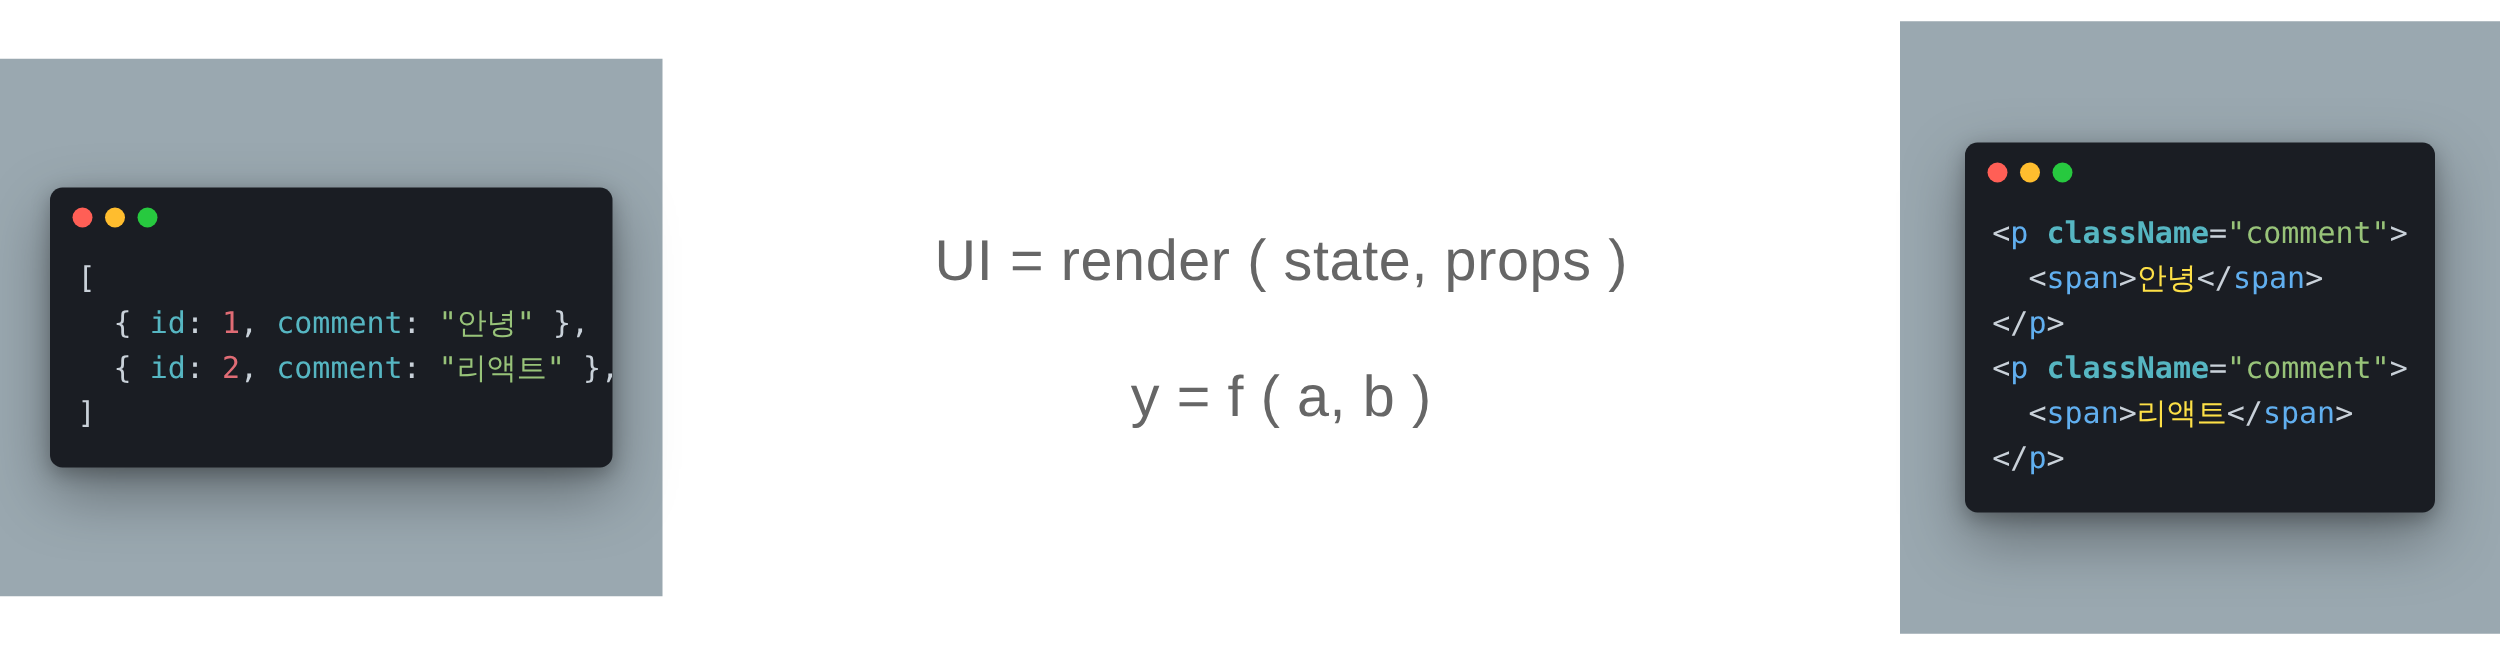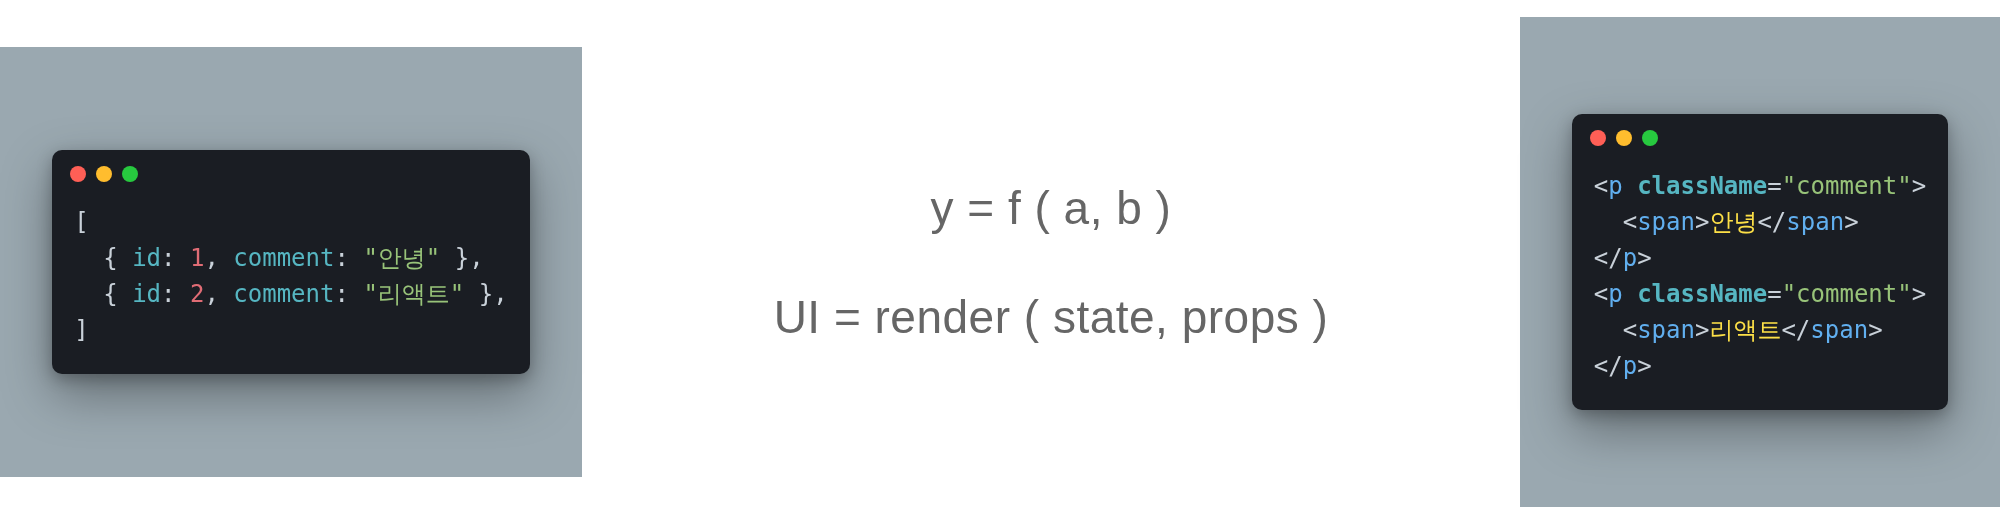--- a/index.html
+++ b/index.html
@@ -21,21 +21,21 @@
 
     .panel-bg {
       background: #9aa8b0;
       padding: 50px 40px;
       display: flex;
       align-items: center;
       justify-content: center;
     }
 
     .panel-left {
-      width: 582px;
+      width: 530px;
       height: 430px;
     }
 
     .panel-right {
       width: 480px;
       height: 490px;
     }
 
     .terminal {
       background: #1a1d23;
@@ -106,22 +106,22 @@
       <span class="traffic-light green"></span>
     </div>
     <div class="code-body"><span class="tok-default">[</span>
 <span class="tok-punct">  { </span><span class="tok-key">id</span><span class="tok-punct">: </span><span class="tok-number">1</span><span class="tok-punct">, </span><span class="tok-key">comment</span><span class="tok-punct">: </span><span class="tok-string">"안녕"</span><span class="tok-punct"> },</span>
 <span class="tok-punct">  { </span><span class="tok-key">id</span><span class="tok-punct">: </span><span class="tok-number">2</span><span class="tok-punct">, </span><span class="tok-key">comment</span><span class="tok-punct">: </span><span class="tok-string">"리액트"</span><span class="tok-punct"> },</span>
 <span class="tok-default">]</span></div>
   </div>
 </div>
 
 <div class="center-col">
+  <div class="formula">UI = render ( state, props )</div>
   <div class="formula">y = f ( a, b )</div>
-  <div class="formula">UI = render ( state, props )</div>
 </div>
 
 <div class="panel-bg panel-right">
   <div class="terminal">
     <div class="terminal-header">
       <span class="traffic-light red"></span>
       <span class="traffic-light yellow"></span>
       <span class="traffic-light green"></span>
     </div>
     <div class="code-body"><span class="tok-punct">&lt;</span><span class="tok-tag">p</span><span class="tok-punct"> </span><span class="tok-attr">className</span><span class="tok-punct">=</span><span class="tok-attrval">"comment"</span><span class="tok-punct">&gt;</span>

